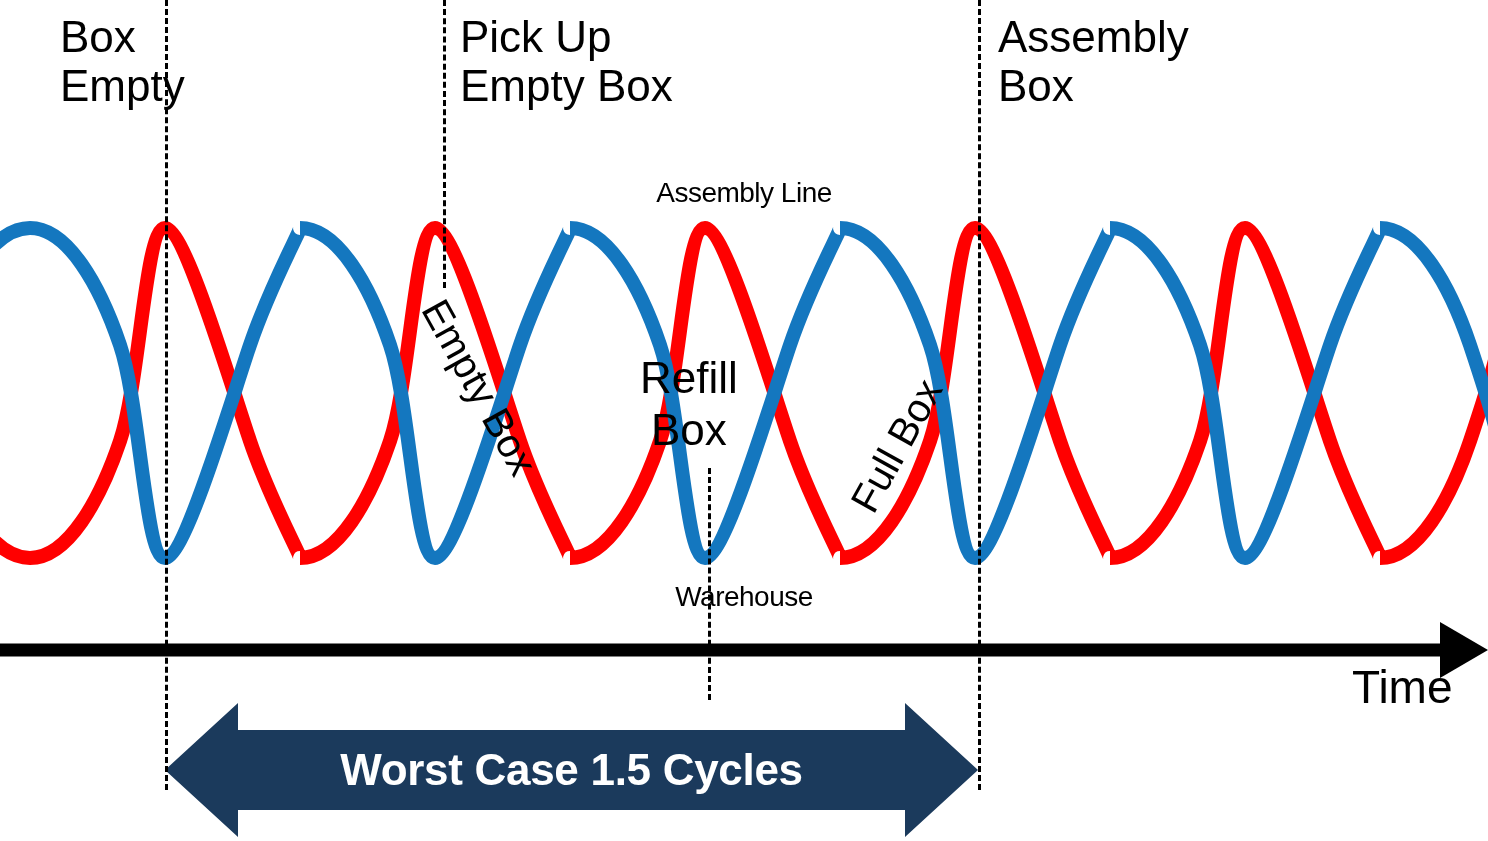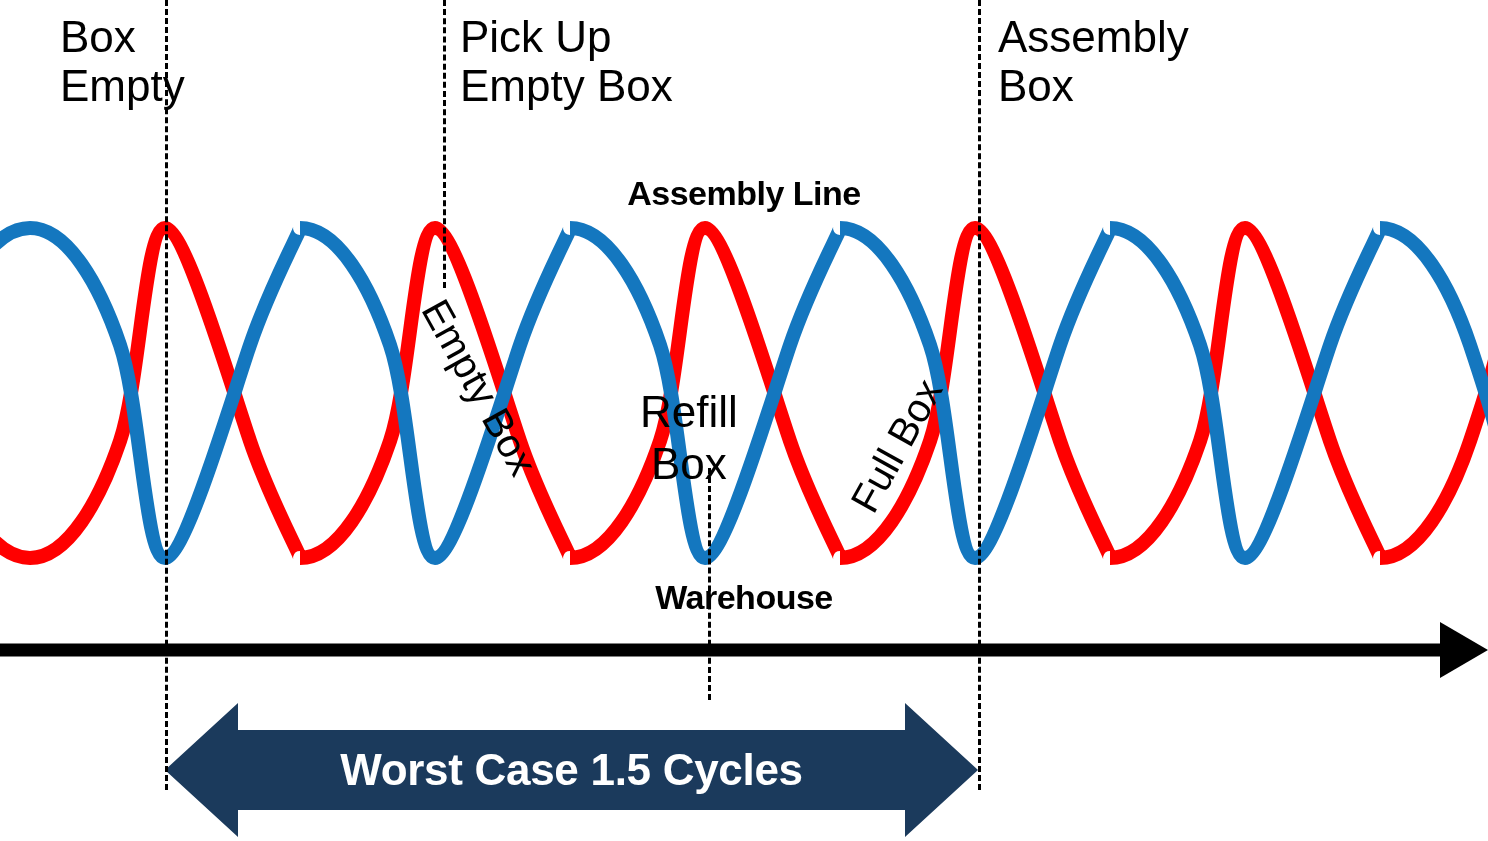--- a/index.html
+++ b/index.html
@@ -2,38 +2,38 @@
 <html><head>
 <meta charset="utf-8">
 <style>
   html,body{margin:0;padding:0;background:#ffffff;}
   body{width:1488px;height:841px;overflow:hidden;font-family:"Liberation Sans",sans-serif;}
   #stage{position:relative;width:1488px;height:841px;background:#ffffff;}
 
   .band{position:absolute;left:0;width:1488px;display:flex;align-items:center;justify-content:center;}
   #band-assembly{top:155px;height:76px;}
   #band-warehouse{top:562px;height:69px;justify-content:center;}
-  .band-label{font-weight:bold;font-size:34px;color:#000;letter-spacing:-0.5px;
+  .band-label{font-weight:normal;font-size:28px;color:#000;letter-spacing:-0.5px;
               font-family:"Liberation Sans",sans-serif;line-height:1;}
 
   .vline{position:absolute;width:0;border-left:3px dashed #000000;}
   #vline-1{left:165px;top:0px;height:790px;}
   #vline-2{left:443px;top:0px;height:288px;}
   #vline-3{left:708px;top:468px;height:232px;}
   #vline-4{left:978px;top:0px;height:790px;}
 
   .top-label{position:absolute;font-size:44px;line-height:1.12;color:#000;
              font-family:"Liberation Sans",sans-serif;white-space:pre;}
   #label-box-empty{left:60px;top:12px;}
   #label-pickup{left:460px;top:12px;}
   #label-replenish{left:998px;top:12px;}
 
   #label-refill{position:absolute;left:640px;top:352px;font-size:44px;line-height:1.18;
                 color:#000;text-align:center;white-space:pre;
-                font-family:"Liberation Sans",sans-serif;margin-top:34px;}
+                font-family:"Liberation Sans",sans-serif;}
 
   .rot-label{position:absolute;font-size:40px;color:#000;white-space:nowrap;
              font-family:"Liberation Sans",sans-serif;}
   #label-empty-box{left:452px;top:292px;transform:rotate(61deg);transform-origin:0 0;}
   #label-full-box{left:842px;top:498px;transform:rotate(-61deg);transform-origin:0 0;}
 
   #time-label{position:absolute;left:1352px;top:660px;font-size:46px;color:#000;
               font-family:"Liberation Sans",sans-serif;}
 
   #arrow-text{position:absolute;left:165px;top:705px;width:813px;height:130px;
@@ -125,16 +125,17 @@
   <div class="top-label" id="label-pickup">Pick Up
 Empty Box</div>
   <div class="top-label" id="label-replenish">Assembly
 Box</div>
 
   <div class="rot-label" id="label-empty-box">Empty Box</div>
   <div id="label-refill">Refill
 Box</div>
   <div class="rot-label" id="label-full-box">Full Box</div>
 
+  <div id="time-label">Time</div>
 
   <div id="arrow-text">Worst Case 1.5 Cycles</div>
 
 </div>
 
 </body></html>

